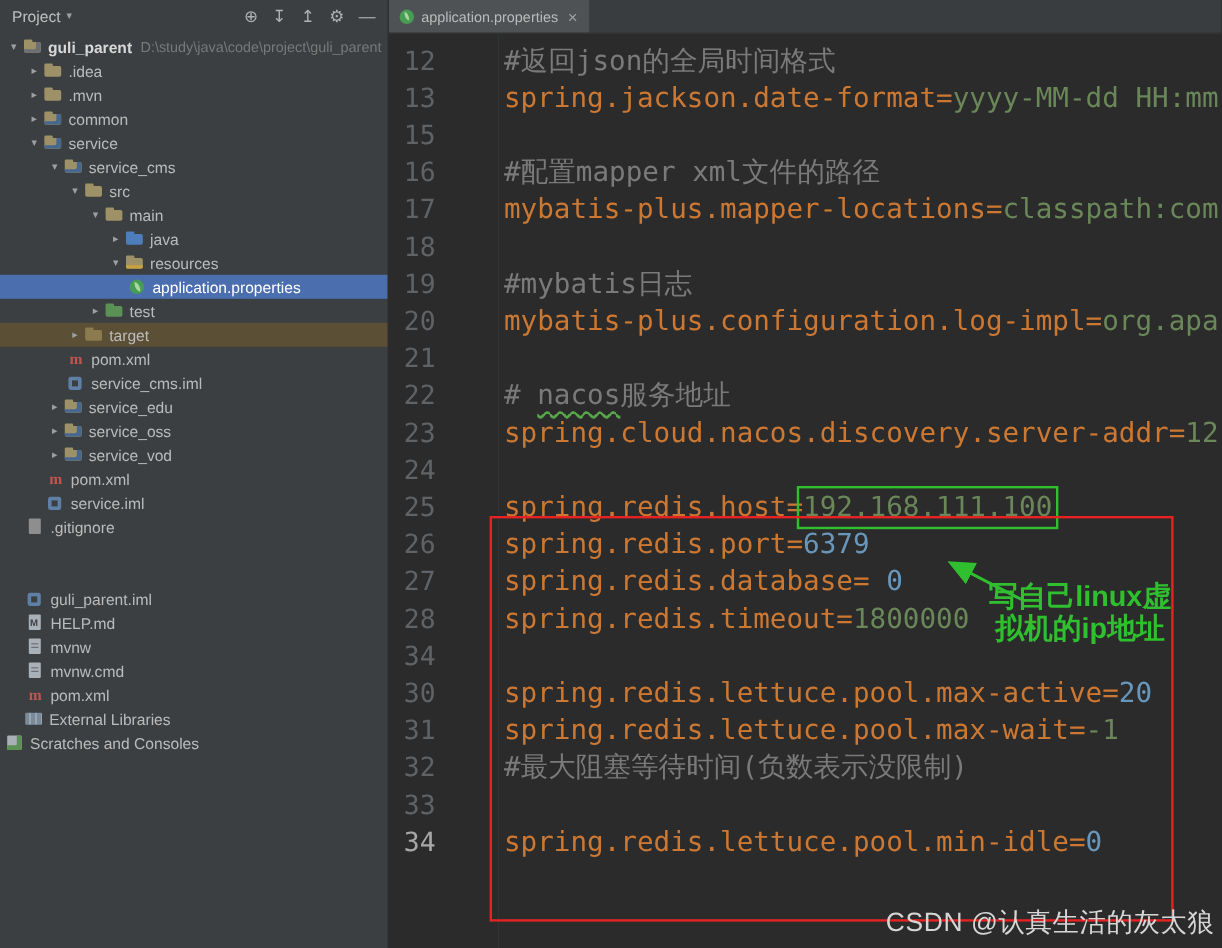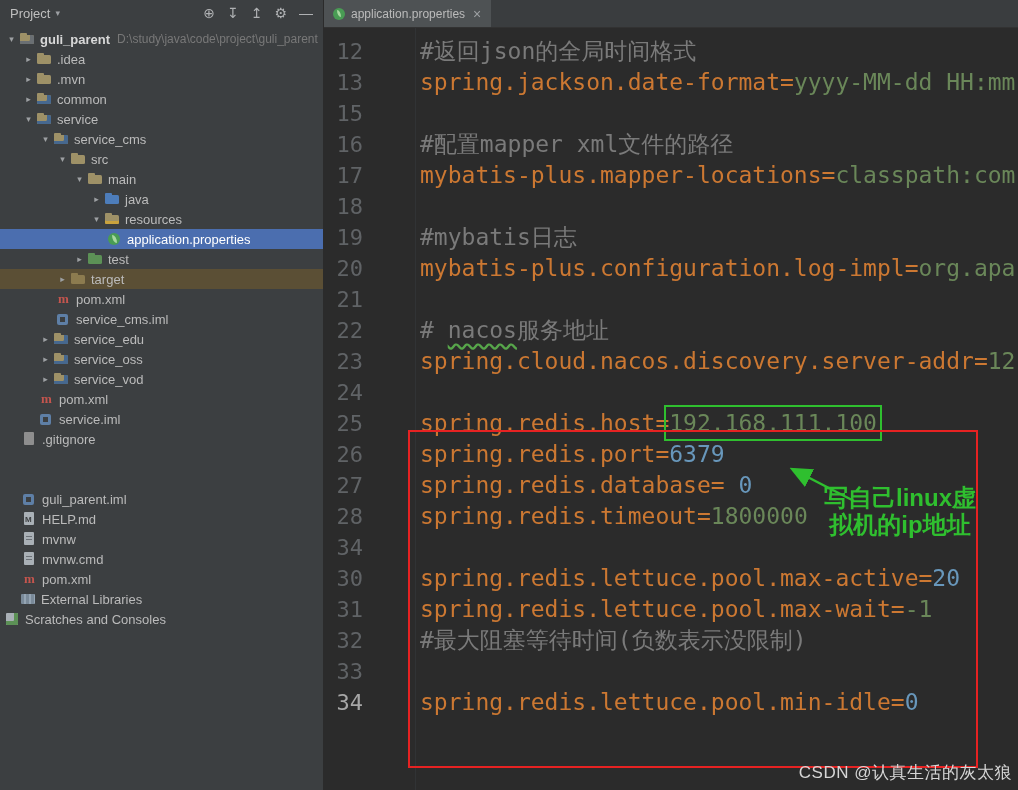--- a/index.html
+++ b/index.html
@@ -87,21 +87,21 @@
   .n{color:var(--number-blue,#6897BB);}
   .boxed{outline:2.5px solid var(--annotation-green,#2FBF2F);outline-offset:3px;}
 
   
   .red-box{position:absolute;left:408px;top:430px;width:566px;height:334px;
            border:2.5px solid var(--annotation-red,#E62222);pointer-events:none;z-index:5;}
   .note{position:absolute;left:812px;top:484px;width:176px;text-align:center;
         color:var(--annotation-green,#2FBF2F);font-weight:700;font-size:24px;line-height:27px;
         z-index:6;pointer-events:none;}
   .arrow{position:absolute;left:770px;top:462px;z-index:6;pointer-events:none;}
-  .watermark{position:absolute;right:6px;bottom:6px;color:#D6D6D6;font-size:17px;z-index:6;
+  .watermark{position:absolute;right:6px;bottom:6px;color:#D6D6D6;font-size:22px;z-index:6;
              letter-spacing:.5px;}
 </style>
 </head>
 <body>
 
 <div class="app">
 
   <aside class="project-panel">
     <div class="panel-header">
       <span class="panel-title">

